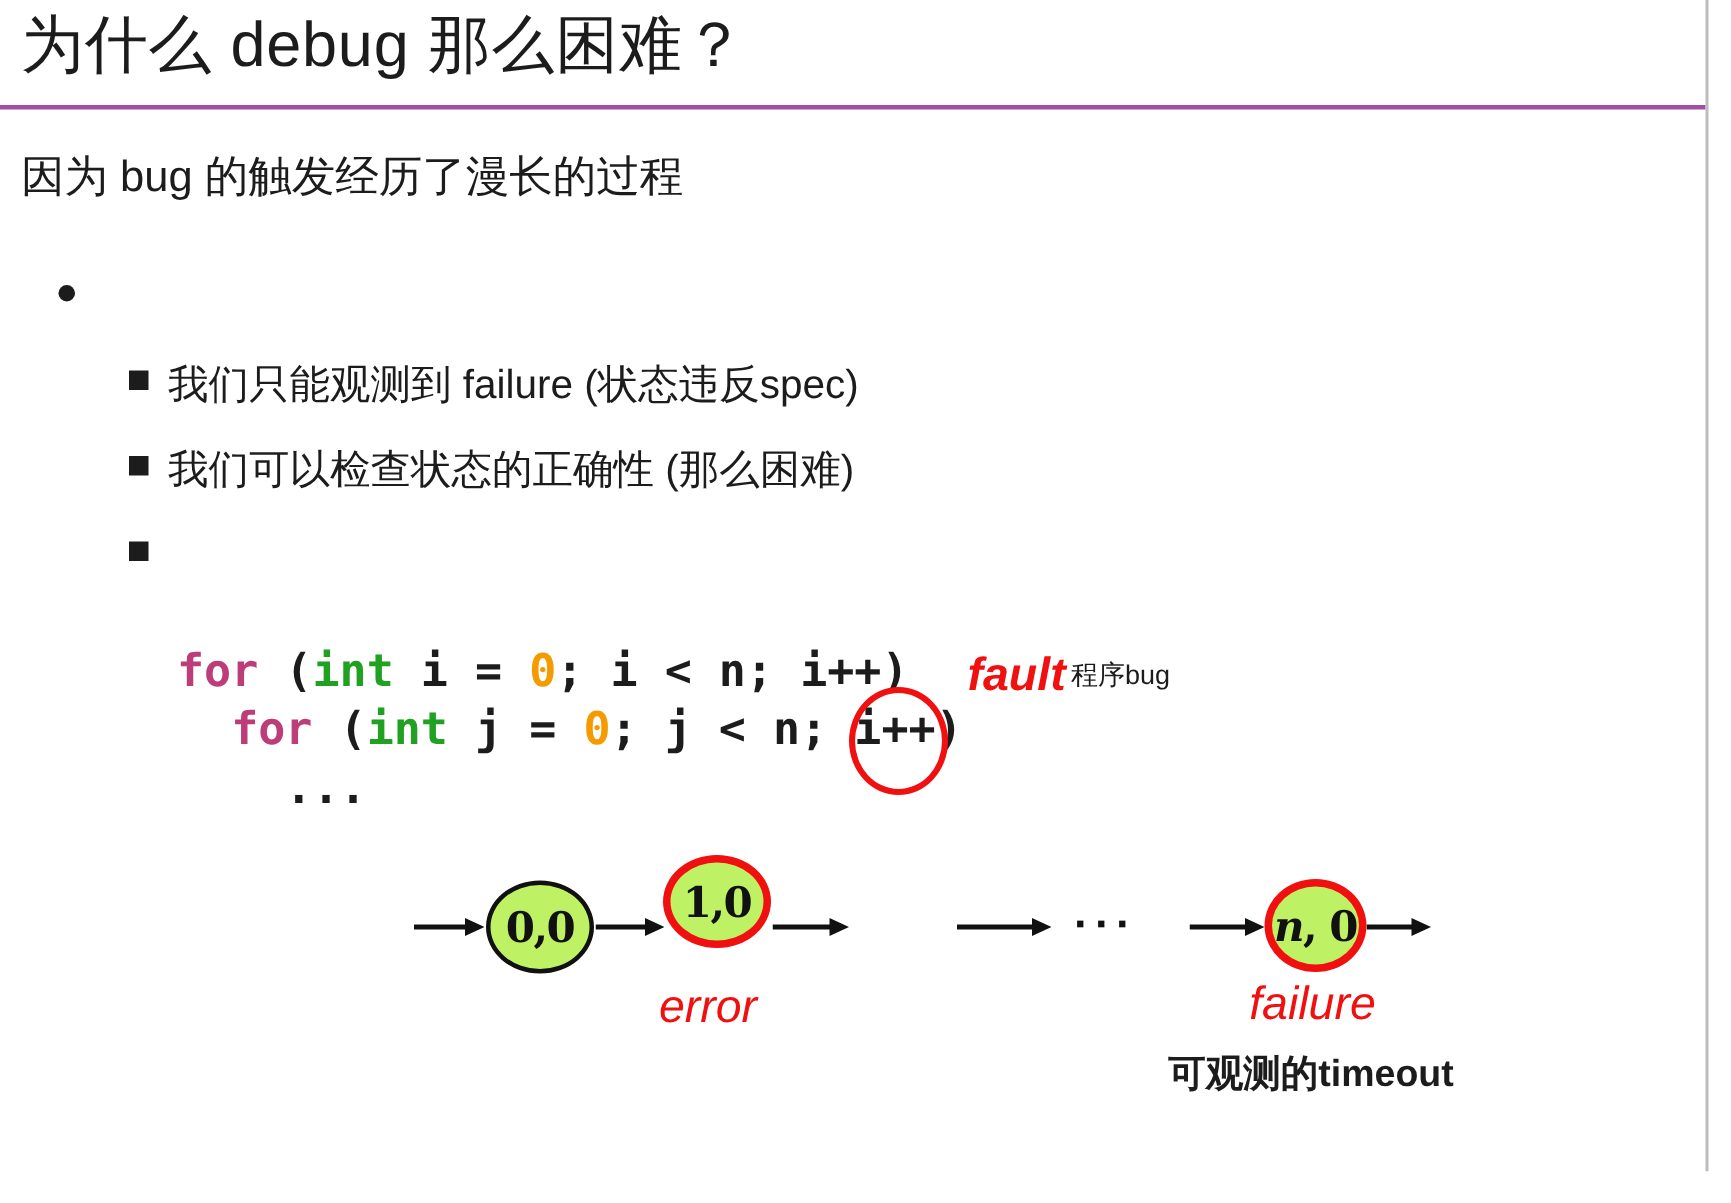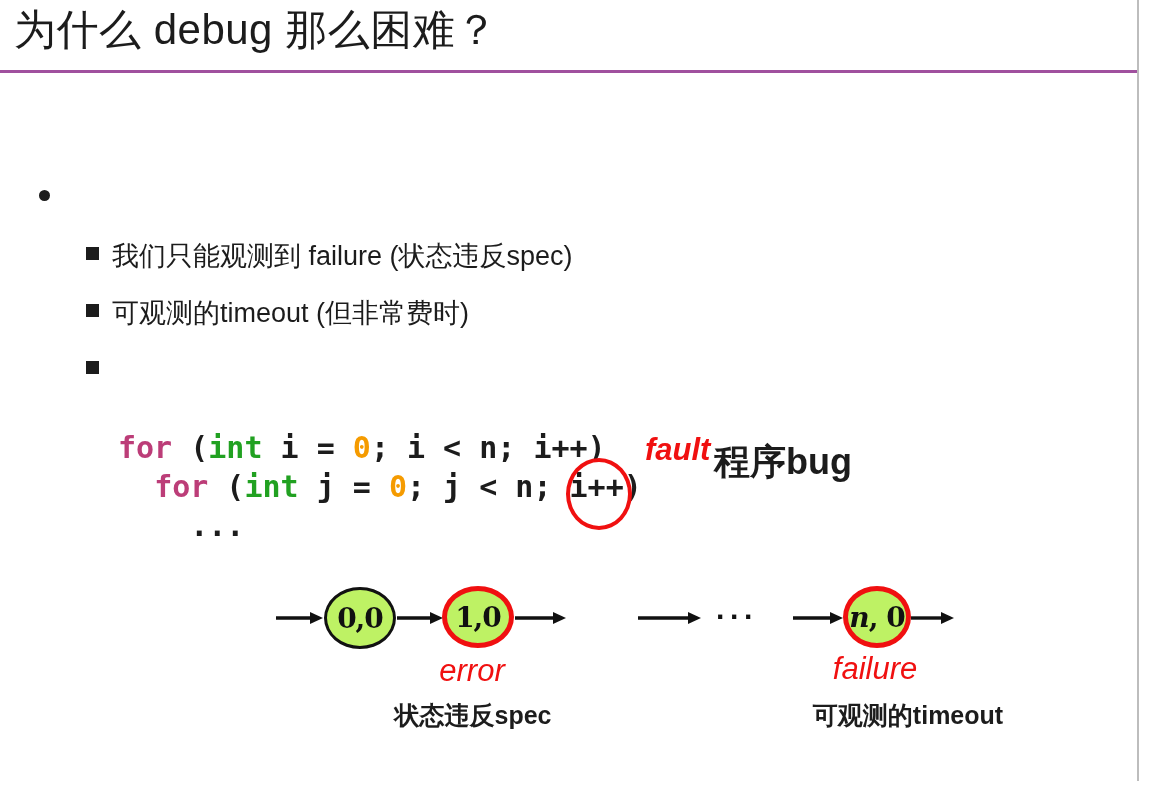--- a/index.html
+++ b/index.html
@@ -17,54 +17,55 @@
   .sq1{top:247px}.sq2{top:304px}.sq3{top:361px}
   .sub{position:absolute;left:112px;margin:0;font-size:27px;white-space:nowrap;}
   .sub1{top:238px}.sub2{top:295px}.sub3{top:352px}
 
   .code-line{position:absolute;left:118px;margin:0;font-family:"DejaVu Sans Mono","Liberation Mono",monospace;font-weight:700;font-size:30px;line-height:36px;white-space:pre;color:#1c1c1c;}
   .code-l1{top:430px}.code-l2{top:469px}.code-l3{top:508px}
   .tk-kw{color:var(--kw,#bc3d78);}
   .tk-type{color:var(--type,#21a121);text-align:right;}
   .tk-num{color:var(--num,#f59b00);}
   .fault-label{position:absolute;left:633px;top:432px;font-style:italic;font-weight:600;font-size:31px;color:var(--red,#f01010);margin-left:12px;}
-  .fault-note{position:absolute;left:714px;top:438px;font-size:36px;font-weight:700;}
+  .fault-note{position:absolute;left:714px;top:438px;font-size:18px;font-weight:400;}
   .code-ring{position:absolute;left:566px;top:458px;width:58px;height:64px;border:4px solid var(--red,#f01010);border-radius:50%;}
 
   .node{position:absolute;top:587px;width:72px;height:62px;box-sizing:border-box;border:3.5px solid #111;border-radius:50%;
         display:flex;align-items:center;justify-content:center;background:#bef264;
         font-family:"DejaVu Serif","Liberation Serif",serif;font-size:28px;font-weight:600;letter-spacing:-1px;color:#111;}
   .node.red{border-color:var(--red,#f01010);border-width:5px;}
-  .n0{left:324px}.n1{left:442px;top:586px}.n2{left:565px}.n3{left:843px;top:586px;width:68px}
+  .n0{left:324px}.n1{left:442px;top:570px}.n2{left:565px}.n3{left:843px;top:586px;width:68px}
   .n3 .it{font-style:italic;}
   .arrow{position:absolute;top:610px;}
   .a1{left:276px}.a2{left:397px}.a3{left:515px}.a4{left:638px}.a5{left:793px}.a6{left:911px}
   .dots{position:absolute;left:737px;top:600px;transform:translateX(-50%);font-size:30px;font-weight:700;letter-spacing:4px;color:#111;}
   .err-label{position:absolute;left:472px;top:653px;transform:translateX(-50%);font-style:italic;font-size:31px;font-weight:500;color:var(--red,#f01010);text-align:center;}
   .err-cap{position:absolute;left:473px;top:699px;transform:translateX(-50%);font-size:25px;font-weight:700;white-space:nowrap;}
   .fail-label{position:absolute;left:875px;top:651px;transform:translateX(-50%);font-style:italic;font-size:31px;font-weight:500;color:var(--red,#f01010);}
-  .fail-cap{position:absolute;left:874px;top:699px;transform:translateX(-50%);font-size:25px;font-weight:700;white-space:nowrap;margin-left:34px;}
+  .fail-cap{position:absolute;left:874px;top:699px;transform:translateX(-50%);font-size:25px;font-weight:700;white-space:nowrap;}
 </style>
 </head>
 <body>
 
 <div class="slide">
 
   <h1 class="title">为什么 debug 那么困难？</h1>
   <div class="title-rule"></div>
   <div class="right-border"></div>
 
+  <p class="intro">因为 bug 的触发经历了漫长的过程</p>
 
   <span class="bullet-dot"></span>
 
   <span class="sq sq1"></span>
   <p class="sub sub1">我们只能观测到 failure (状态违反spec)</p>
 
   <span class="sq sq2"></span>
-  <p class="sub sub2">可观测的timeout (但非常费时)</p>
+  <p class="sub sub2">我们可以检查状态的正确性 (那么困难)</p>
 
   <span class="sq sq3"></span>
 
   <div class="code-line code-l1"><span class="tk-kw">for</span><span> (</span><span class="tk-type">int</span><span> i = </span><span class="tk-num">0</span><span>; i &lt; n; i++)</span></div>
 
   <div class="code-line code-l2"><span>  </span><span class="tk-kw">for</span><span> (</span><span class="tk-type">int</span><span> j = </span><span class="tk-num">0</span><span>; j &lt; n; i++)</span></div>
 
   <div class="code-line code-l3"><span>    ...</span></div>
 
   <span class="fault-label">fault</span>
@@ -101,17 +102,16 @@
   <div class="node red n3">
       <span class="it">n</span>
       <span>, 0</span>
     </div>
   <svg class="arrow a6" width="43" height="16">
       <line x1="0" y1="8" x2="32" y2="8" stroke="#111" stroke-width="3.4"></line>
       <polygon points="30,2 43,8 30,14" fill="#111"></polygon>
     </svg>
 
   <span class="err-label">error</span>
-  <span class="err-cap">状态违反spec</span>
   <span class="fail-label">failure</span>
   <span class="fail-cap">可观测的timeout</span>
 
 </div>
 
 </body></html>

